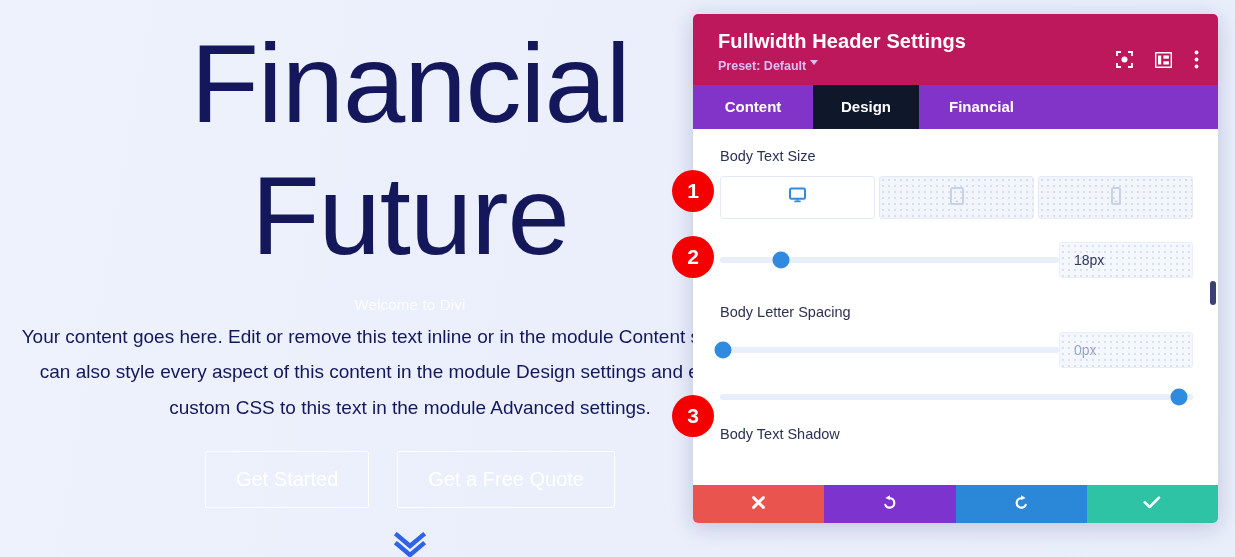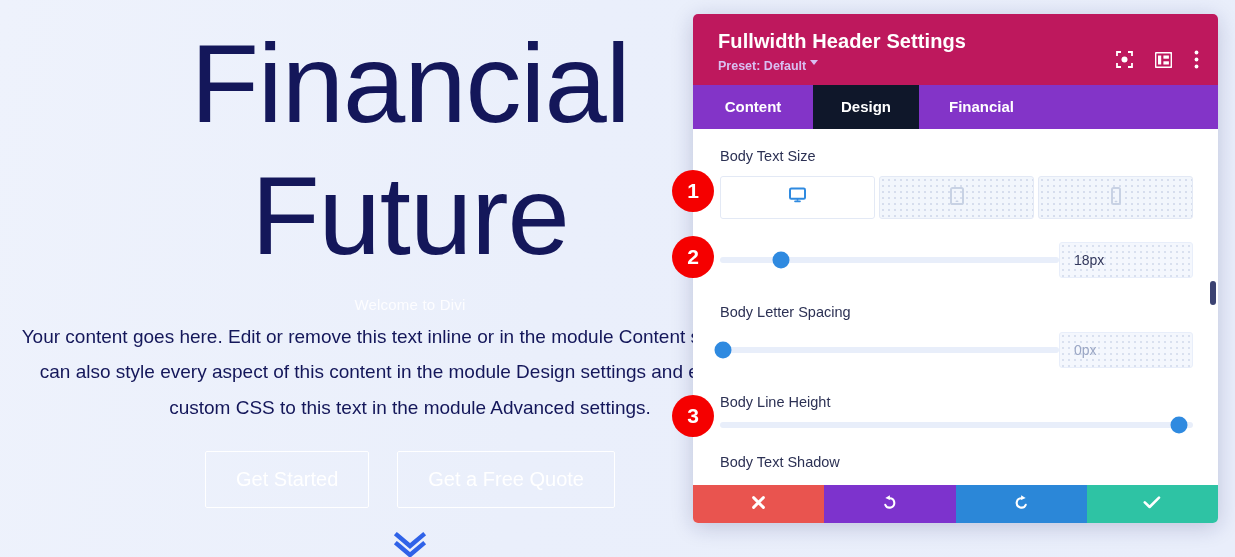--- a/index.html
+++ b/index.html
@@ -405,21 +405,20 @@
     </div>
 
     <div class="field-label">Body Letter Spacing</div>
     <div class="slider-row">
       <div class="slider-track">
         <div class="slider-thumb" id="thumb-1" style="left: 1%;"></div>
       </div>
       <div class="slider-value placeholder">0px</div>
     </div>
 
-    <div class="field-label">Body Line Height</div>
     <div class="slider-row">
       <div class="slider-track">
         <div class="slider-thumb" id="thumb-2" style="left: 97%;"></div>
       </div>
     </div>
 
     <div class="field-label">Body Text Shadow</div>
 
     <div class="panel-scrollbar"></div>
   </div>

